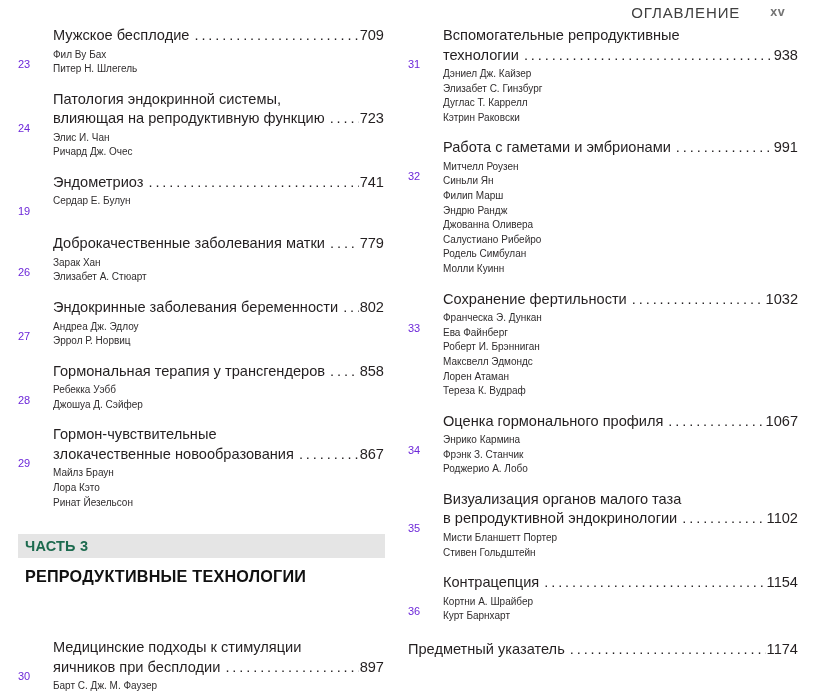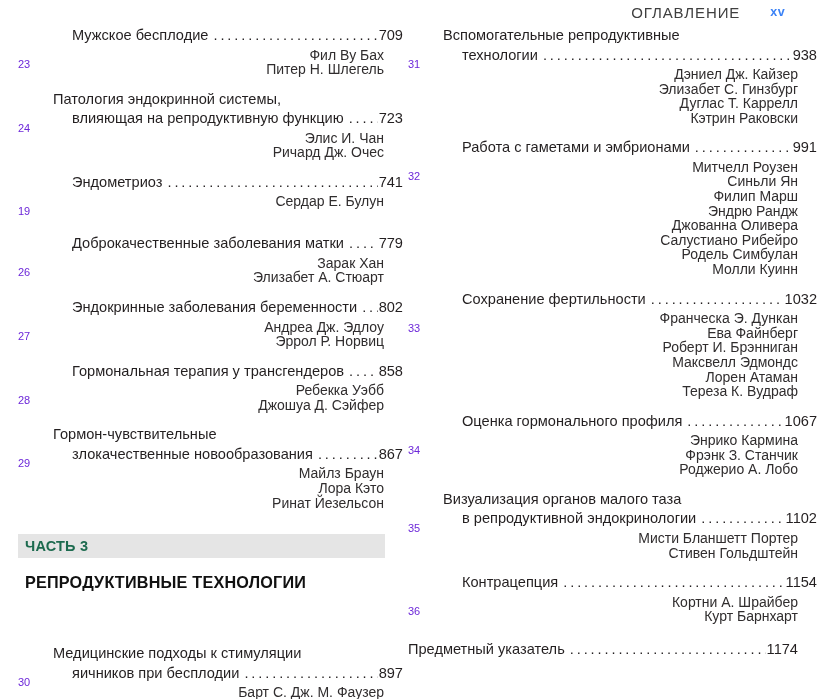--- a/index.html
+++ b/index.html
@@ -30,21 +30,21 @@
   }
   .rh-title {
     font-size: 15px;
     letter-spacing: 0.9px;
     color: #3f3f3f;
     font-weight: 400;
   }
   .rh-folio {
     font-size: 12.5px;
     font-weight: 700;
-    color: #3b82f6;
+    color: #737373;
     letter-spacing: 0.4px;
   }
 
   
   .columns {
     position: absolute;
     top: 26px;
     left: 0;
     right: 0;
     bottom: 0;
@@ -84,21 +84,20 @@
     font-weight: 400;
   }
   
   .title-line {
     display: block;
   }
   .title-last {
     display: flex;
     align-items: flex-start;
     width: 100%;
-    margin-left: 19px;
   }
   .title-last .t-text {
     flex: 0 0 auto;
     white-space: nowrap;
   }
   .leader {
     flex: 1 1 auto;
     overflow: hidden;
     white-space: nowrap;
     margin: 0 1px 0 5px;
@@ -114,25 +113,24 @@
     flex: 0 0 auto;
     font-size: 14.6px;
     line-height: 19.5px;
     color: #231f20;
     white-space: nowrap;
   }
   .authors {
     margin-top: 2px;
   }
   .author {
-    font-size: 14px;
+    font-size: 10px;
     line-height: 14.6px;
     color: #302d2e;
     white-space: nowrap;
-    text-align: right;
   }
 
   
   .part-block {
     margin-top: 24px;
     margin-bottom: 22px;
   }
   .part-banner {
     background: #e5e5e5;
     height: 24px;
@@ -142,21 +140,21 @@
     box-sizing: border-box;
     width: 367px;
   }
   .part-banner-label {
     font-size: 14.5px;
     font-weight: 700;
     color: #1d6b4f;
     letter-spacing: 0.2px;
   }
   .part-title {
-    margin-top: 15px;
+    margin-top: 9px;
     padding-left: 7px;
     font-size: 16.2px;
     font-weight: 700;
     color: #111111;
     letter-spacing: 0.2px;
   }
 
   
   .index-entry {
     display: flex;

